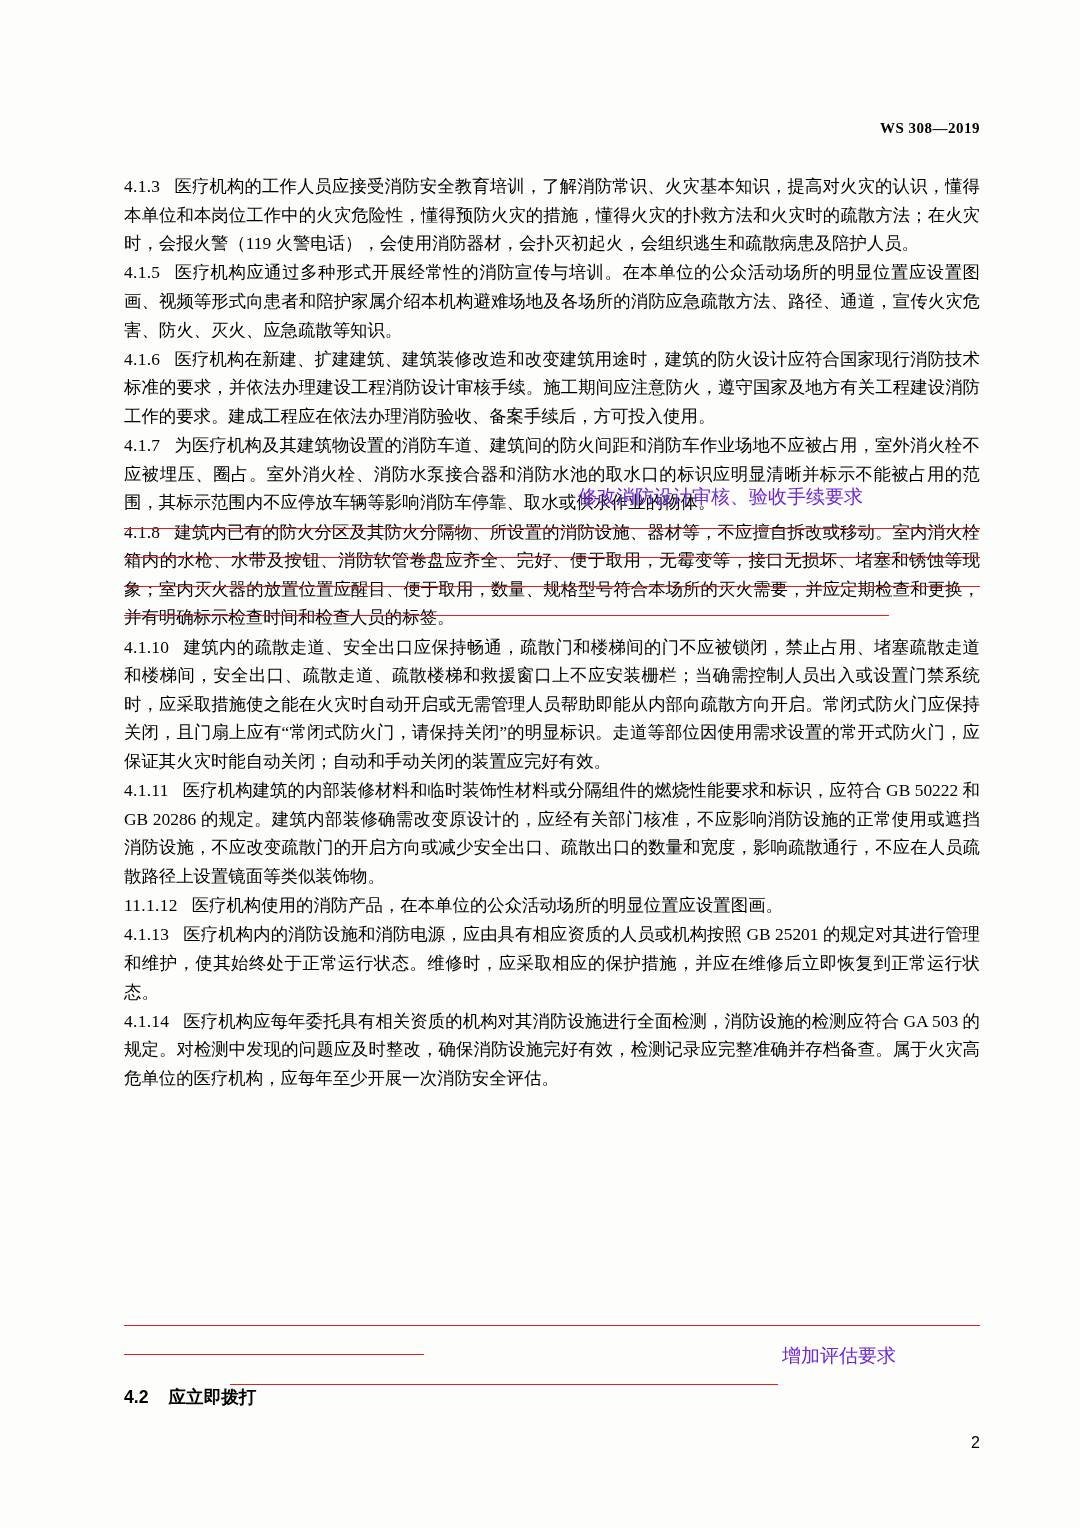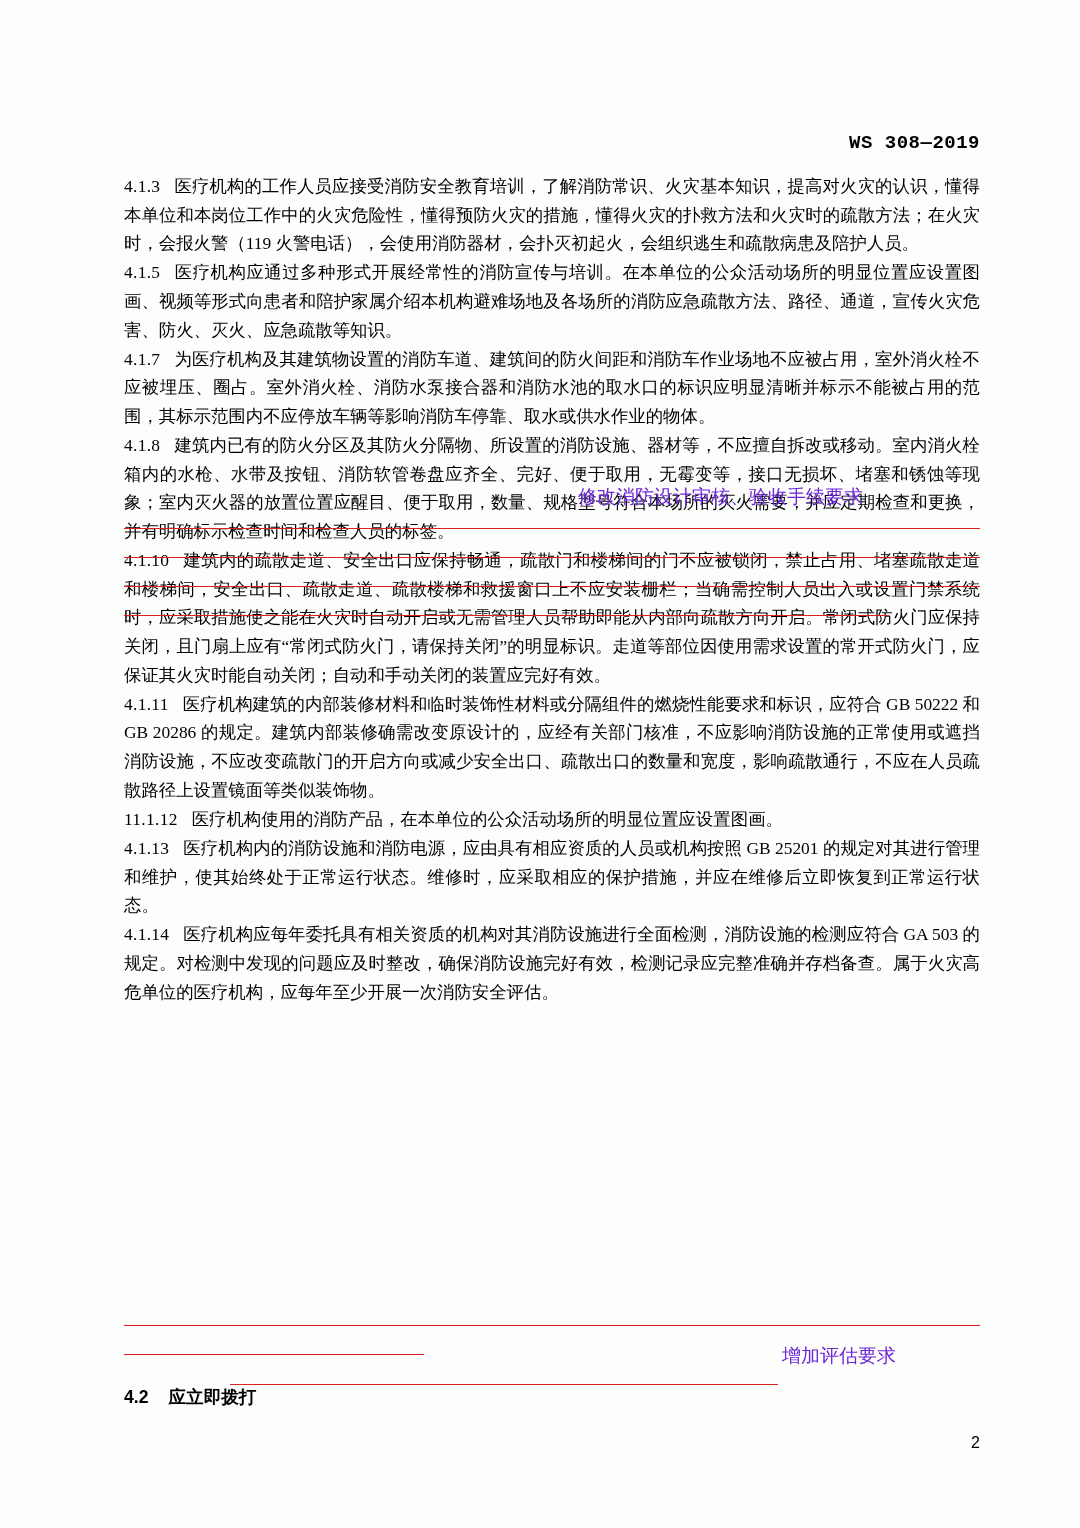--- a/index.html
+++ b/index.html
@@ -14,25 +14,25 @@
   .page {
     position: relative;
     width: 1080px;
     height: 1528px;
     margin: 0 auto;
     background: #fdfdfb;
     overflow: hidden;
   }
   .header-code {
     position: absolute;
-    top: 132px;
+    top: 120px;
     right: 100px;
-    font-family: Liberation Mono, monospace;
+    font-family: Liberation Serif, serif;
     font-weight: bold;
-    font-size: 19px;
+    font-size: 15px;
     letter-spacing: 0.5px;
   }
   .content {
     position: absolute;
     left: 124px;
     top: 172px;
     width: 856px;
     font-size: 17.4px;
     line-height: 1.645;
     text-align: justify;
@@ -102,20 +102,21 @@
 </head>
 <body>
 
 <div class="page">
 
   <div class="header-code">WS 308—2019</div>
 
   <div class="content">
     <p class="para"><span class="num">4.1.3</span><span class="gap"></span><span>医疗机构的工作人员应接受消防安全教育培训，了解消防常识、火灾基本知识，提高对火灾的认识，懂得本单位和本岗位工作中的火灾危险性，懂得预防火灾的措施，懂得火灾的扑救方法和火灾时的疏散方法；在火灾时，会报火警（119 火警电话），会使用消防器材，会扑灭初起火，会组织逃生和疏散病患及陪护人员。</span></p>
     <p class="para"><span class="num">4.1.5</span><span class="gap"></span><span>医疗机构应通过多种形式开展经常性的消防宣传与培训。在本单位的公众活动场所的明显位置应设置图画、视频等形式向患者和陪护家属介绍本机构避难场地及各场所的消防应急疏散方法、路径、通道，宣传火灾危害、防火、灭火、应急疏散等知识。</span></p>
+    <p class="para"><span class="num">4.1.6</span><span class="gap"></span><span>医疗机构在新建、扩建建筑、建筑装修改造和改变建筑用途时，建筑的防火设计应符合国家现行消防技术标准的要求，并依法办理建设工程消防设计审核手续。施工期间应注意防火，遵守国家及地方有关工程建设消防工作的要求。建成工程应在依法办理消防验收、备案手续后，方可投入使用。</span></p>
     <p class="para"><span class="num">4.1.7</span><span class="gap"></span><span>为医疗机构及其建筑物设置的消防车道、建筑间的防火间距和消防车作业场地不应被占用，室外消火栓不应被埋压、圈占。室外消火栓、消防水泵接合器和消防水池的取水口的标识应明显清晰并标示不能被占用的范围，其标示范围内不应停放车辆等影响消防车停靠、取水或供水作业的物体。</span></p>
     <p class="para"><span class="num">4.1.8</span><span class="gap"></span><span>建筑内已有的防火分区及其防火分隔物、所设置的消防设施、器材等，不应擅自拆改或移动。室内消火栓箱内的水枪、水带及按钮、消防软管卷盘应齐全、完好、便于取用，无霉变等，接口无损坏、堵塞和锈蚀等现象；室内灭火器的放置位置应醒目、便于取用，数量、规格型号符合本场所的灭火需要，并应定期检查和更换，并有明确标示检查时间和检查人员的标签。</span></p>
     <p class="para"><span class="num">4.1.10</span><span class="gap"></span><span>建筑内的疏散走道、安全出口应保持畅通，疏散门和楼梯间的门不应被锁闭，禁止占用、堵塞疏散走道和楼梯间，安全出口、疏散走道、疏散楼梯和救援窗口上不应安装栅栏；当确需控制人员出入或设置门禁系统时，应采取措施使之能在火灾时自动开启或无需管理人员帮助即能从内部向疏散方向开启。常闭式防火门应保持关闭，且门扇上应有“常闭式防火门，请保持关闭”的明显标识。走道等部位因使用需求设置的常开式防火门，应保证其火灾时能自动关闭；自动和手动关闭的装置应完好有效。</span></p>
     <p class="para"><span class="num">4.1.11</span><span class="gap"></span><span>医疗机构建筑的内部装修材料和临时装饰性材料或分隔组件的燃烧性能要求和标识，应符合 GB 50222 和 GB 20286 的规定。建筑内部装修确需改变原设计的，应经有关部门核准，不应影响消防设施的正常使用或遮挡消防设施，不应改变疏散门的开启方向或减少安全出口、疏散出口的数量和宽度，影响疏散通行，不应在人员疏散路径上设置镜面等类似装饰物。</span></p>
     <p class="para"><span class="num">11.1.12</span><span class="gap"></span><span>医疗机构使用的消防产品，在本单位的公众活动场所的明显位置应设置图画。</span></p>
     <p class="para"><span class="num">4.1.13</span><span class="gap"></span><span>医疗机构内的消防设施和消防电源，应由具有相应资质的人员或机构按照 GB 25201 的规定对其进行管理和维护，使其始终处于正常运行状态。维修时，应采取相应的保护措施，并应在维修后立即恢复到正常运行状态。</span></p>
     <p class="para"><span class="num">4.1.14</span><span class="gap"></span><span>医疗机构应每年委托具有相关资质的机构对其消防设施进行全面检测，消防设施的检测应符合 GA 503 的规定。对检测中发现的问题应及时整改，确保消防设施完好有效，检测记录应完整准确并存档备查。属于火灾高危单位的医疗机构，应每年至少开展一次消防安全评估。</span></p>
   </div>
 
   <div class="underline-red u1"></div>

